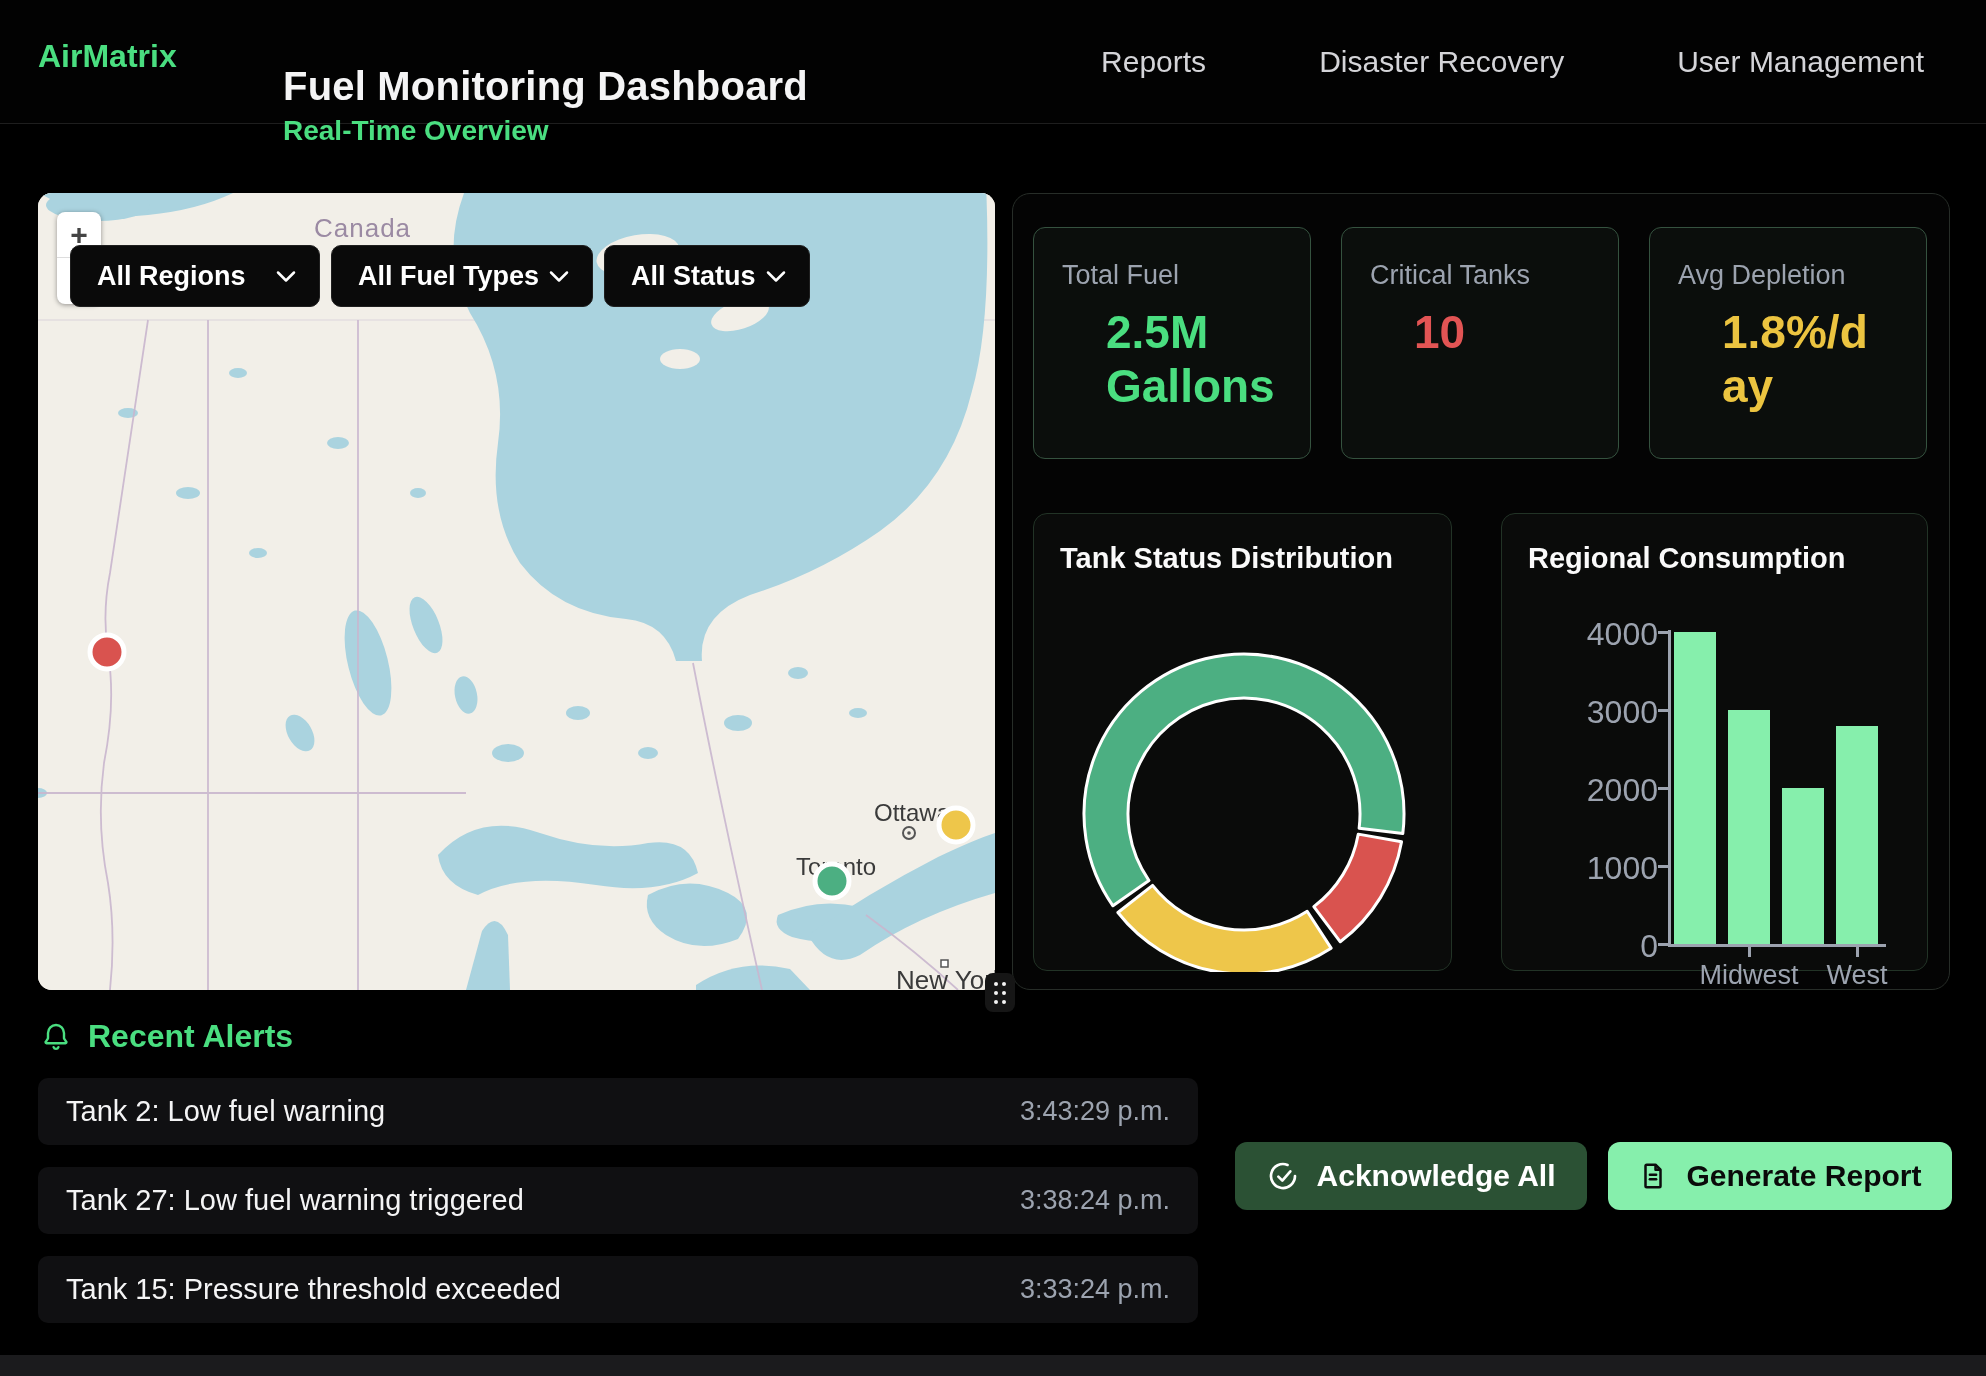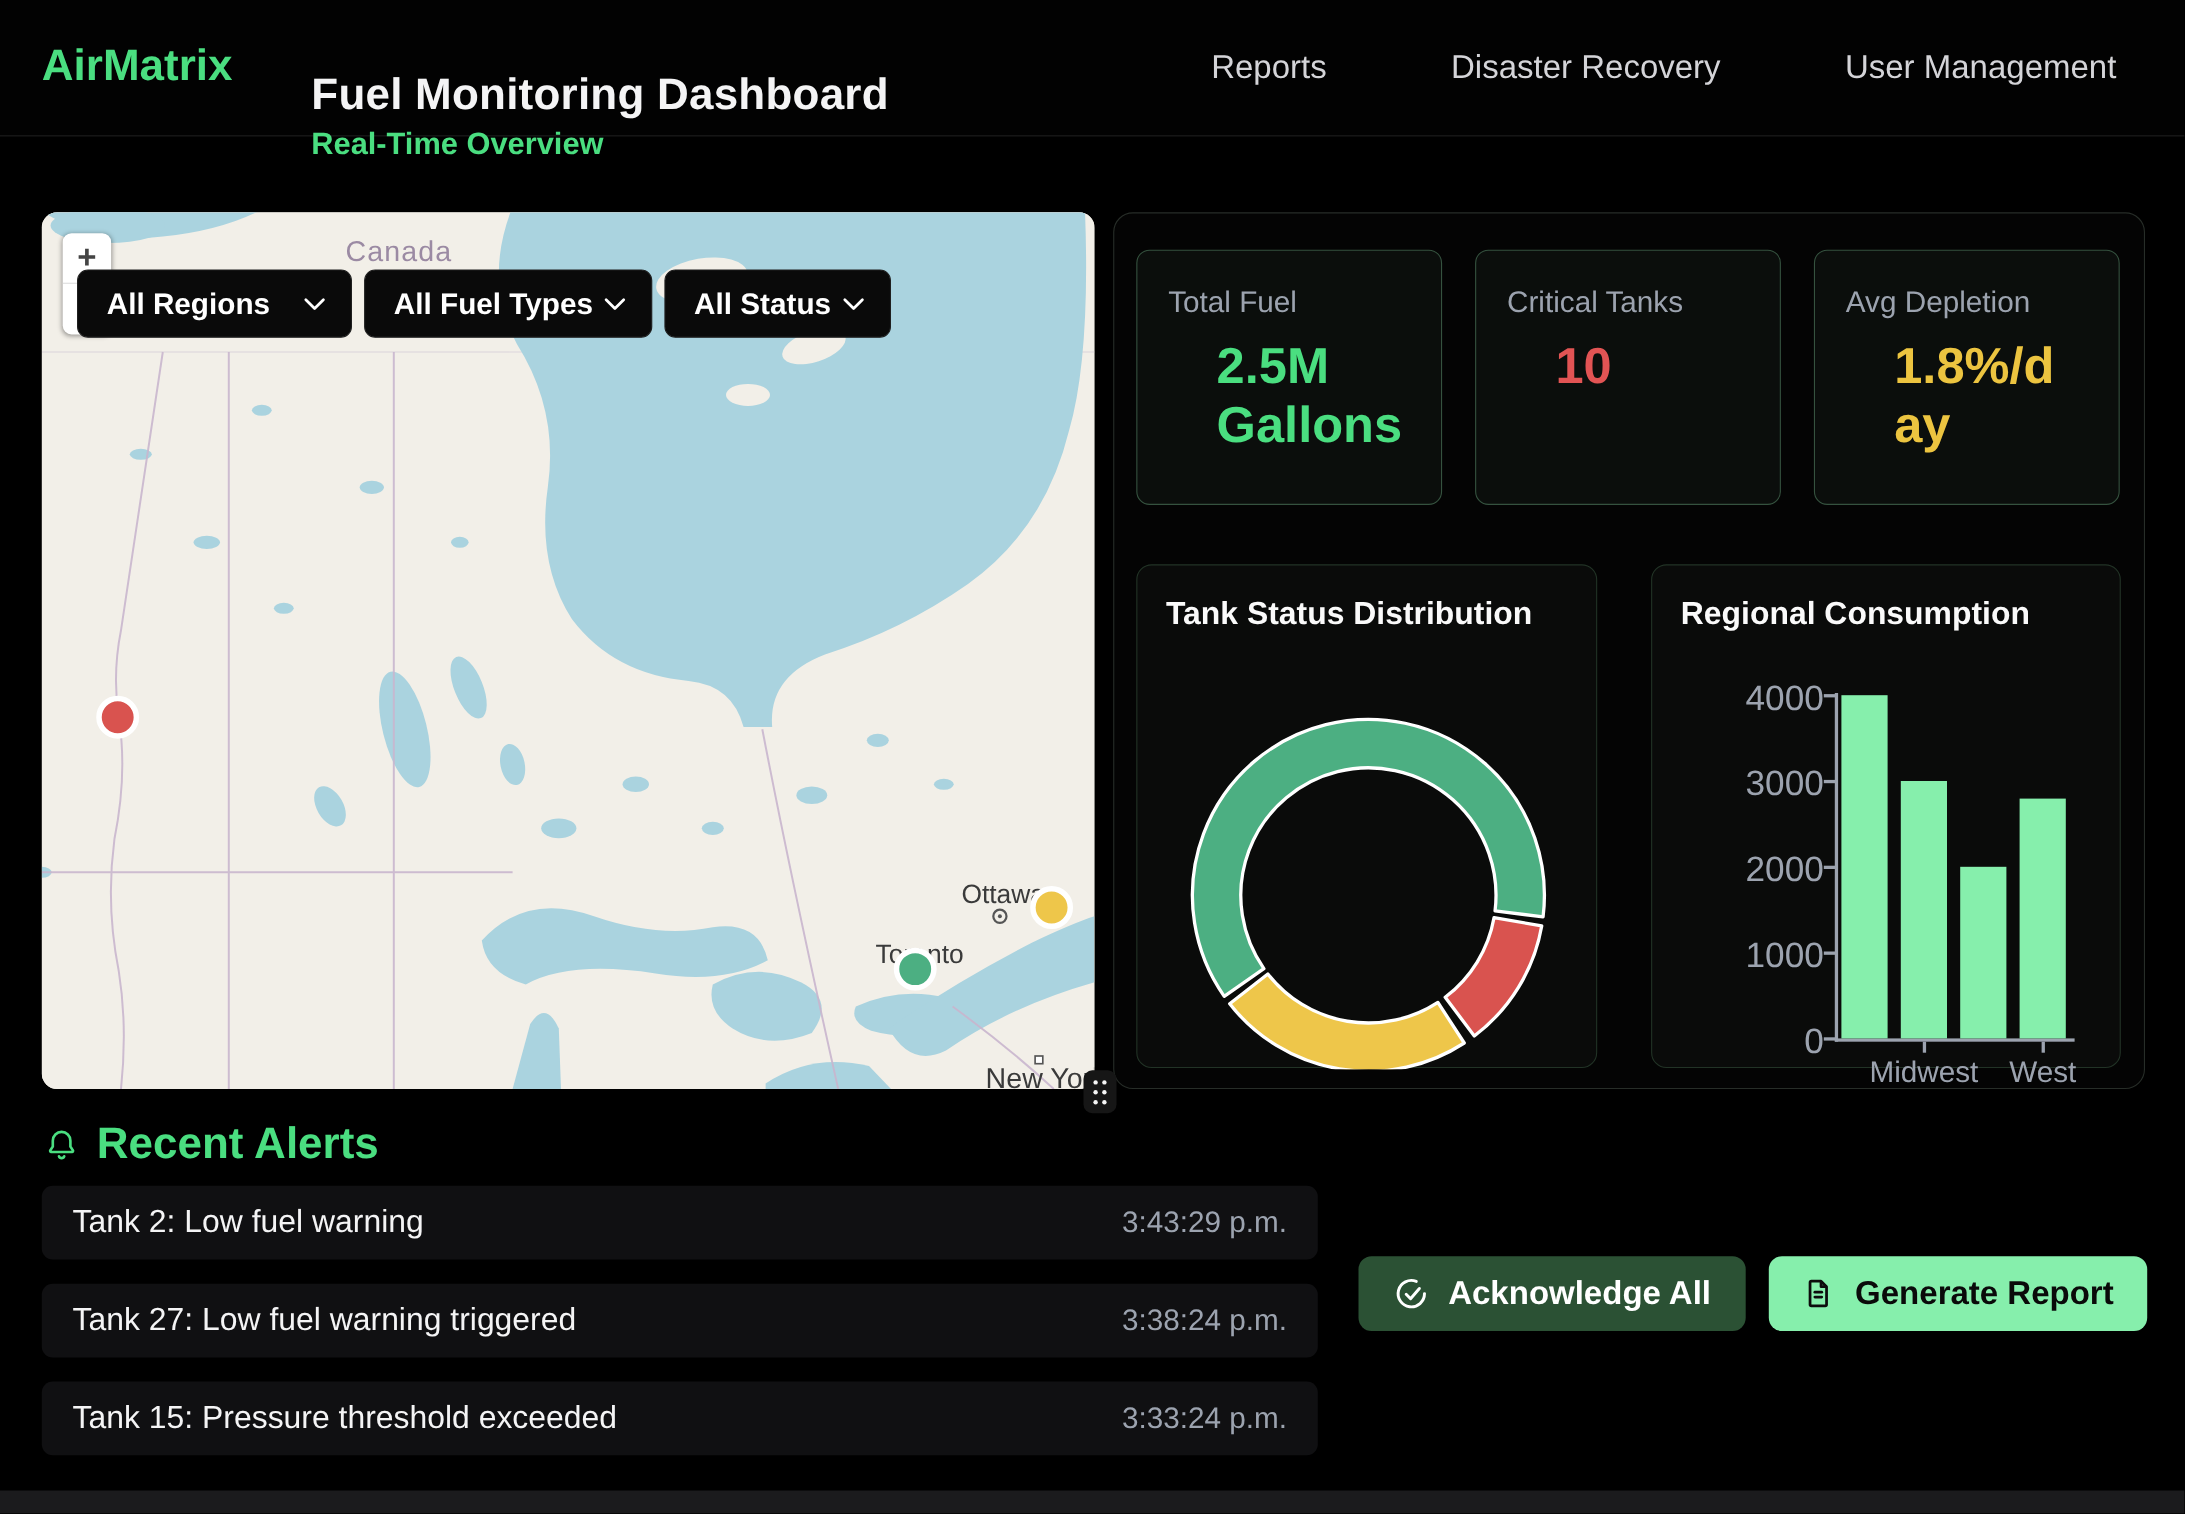--- a/index.html
+++ b/index.html
@@ -5,21 +5,21 @@
   * { margin:0; padding:0; box-sizing:border-box; }
   html,body { background:#000; }
   body {
     width:1986px; height:1376px; position:relative; overflow:hidden;
     font-family:"Liberation Sans", sans-serif; color:#fafafa;
   }
 
   
   .header { position:absolute; left:0; top:0; width:1986px; height:124px;
             background:#020202; border-bottom:1px solid #1e1e1e; }
-  .brand { position:absolute; left:38px; top:38px; font-size:40px; font-weight:bold; color:#4ade80; }
+  .brand { position:absolute; left:38px; top:38px; font-size:32px; font-weight:bold; color:#4ade80; }
   .title-block { position:absolute; left:283px; top:16px; }
   .page-title { font-size:40px; font-weight:bold; color:#f4f4f5; letter-spacing:.2px;margin-top:48px; }
   .page-subtitle { margin-top:6px; font-size:28px; font-weight:600; color:#4ade80; }
   .nav { position:absolute; right:62px; top:45px; display:flex; gap:113px; }
   .nav-item { font-size:30px; color:#d4d4d8; cursor:pointer; white-space:nowrap; }
 
   
   .map-card { position:absolute; left:38px; top:193px; width:957px; height:797px;
               border-radius:14px; overflow:hidden; background:#f2efe8; }
   .map-svg { position:absolute; left:0; top:0; }
@@ -62,21 +62,21 @@
   .bar-plot { position:absolute; left:0; top:0; width:427px; height:458px; }
   .axis { position:absolute; background:#9ca3af; }
   .ytick-label { position:absolute; width:140px; text-align:right; font-size:32px; color:#9ca3af; }
   .ytick-dash { position:absolute; width:11px; height:3px; background:#9ca3af; }
   .bar { position:absolute; width:42px; }
   .xtick-dash { position:absolute; width:3px; height:10px; background:#9ca3af; }
   .xtick-label { position:absolute; width:140px; text-align:center; font-size:27px; color:#9ca3af; }
 
   
   .alerts-heading { position:absolute; left:40px; top:1018px; display:flex; align-items:center; gap:16px; }
-  .alerts-heading span { font-size:40px; font-weight:bold; color:#4ade80; }
+  .alerts-heading span { font-size:32px; font-weight:bold; color:#4ade80; }
   .alert-row { position:absolute; left:38px; width:1160px; height:67px; background:#101012;
                border-radius:10px; display:flex; align-items:center; padding:0 28px; }
   .alert-text { font-size:29px; color:#f4f4f5; }
   .alert-time { margin-left:auto; font-size:27px; color:#9ca3af; }
   .r1 { top:1078px; } .r2 { top:1167px; } .r3 { top:1256px; }
 
   .btn { position:absolute; top:1142px; height:68px; border-radius:12px; display:flex;
          align-items:center; justify-content:center; gap:18px; font-size:30px; font-weight:bold;
          cursor:pointer; border:none; font-family:"Liberation Sans",sans-serif; }
   .btn-ack { left:1235px; width:352px; background:#2b5134; color:#fff; }

